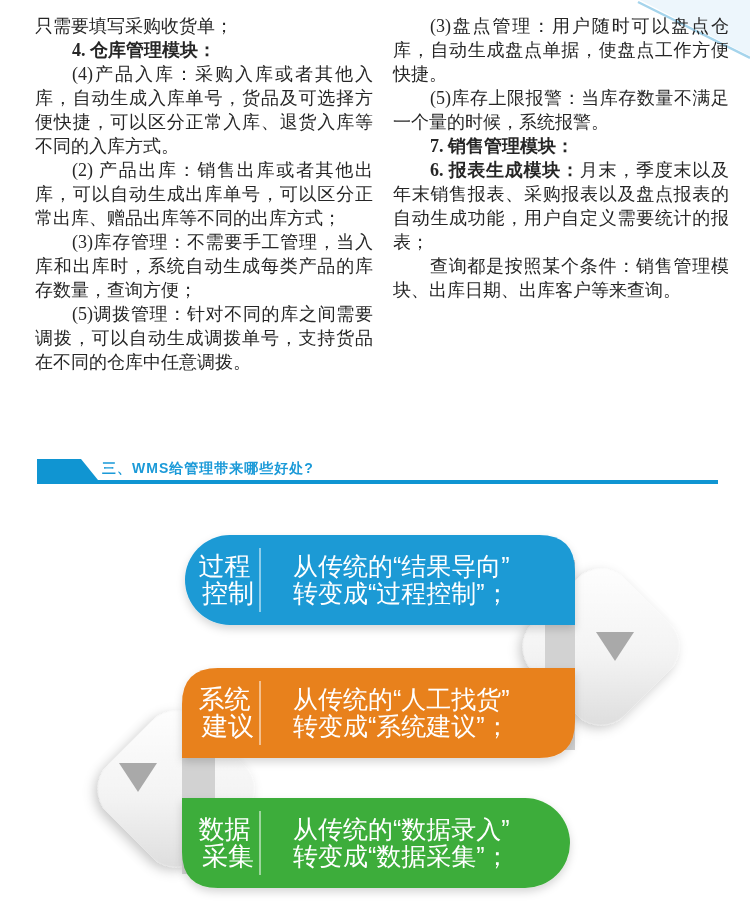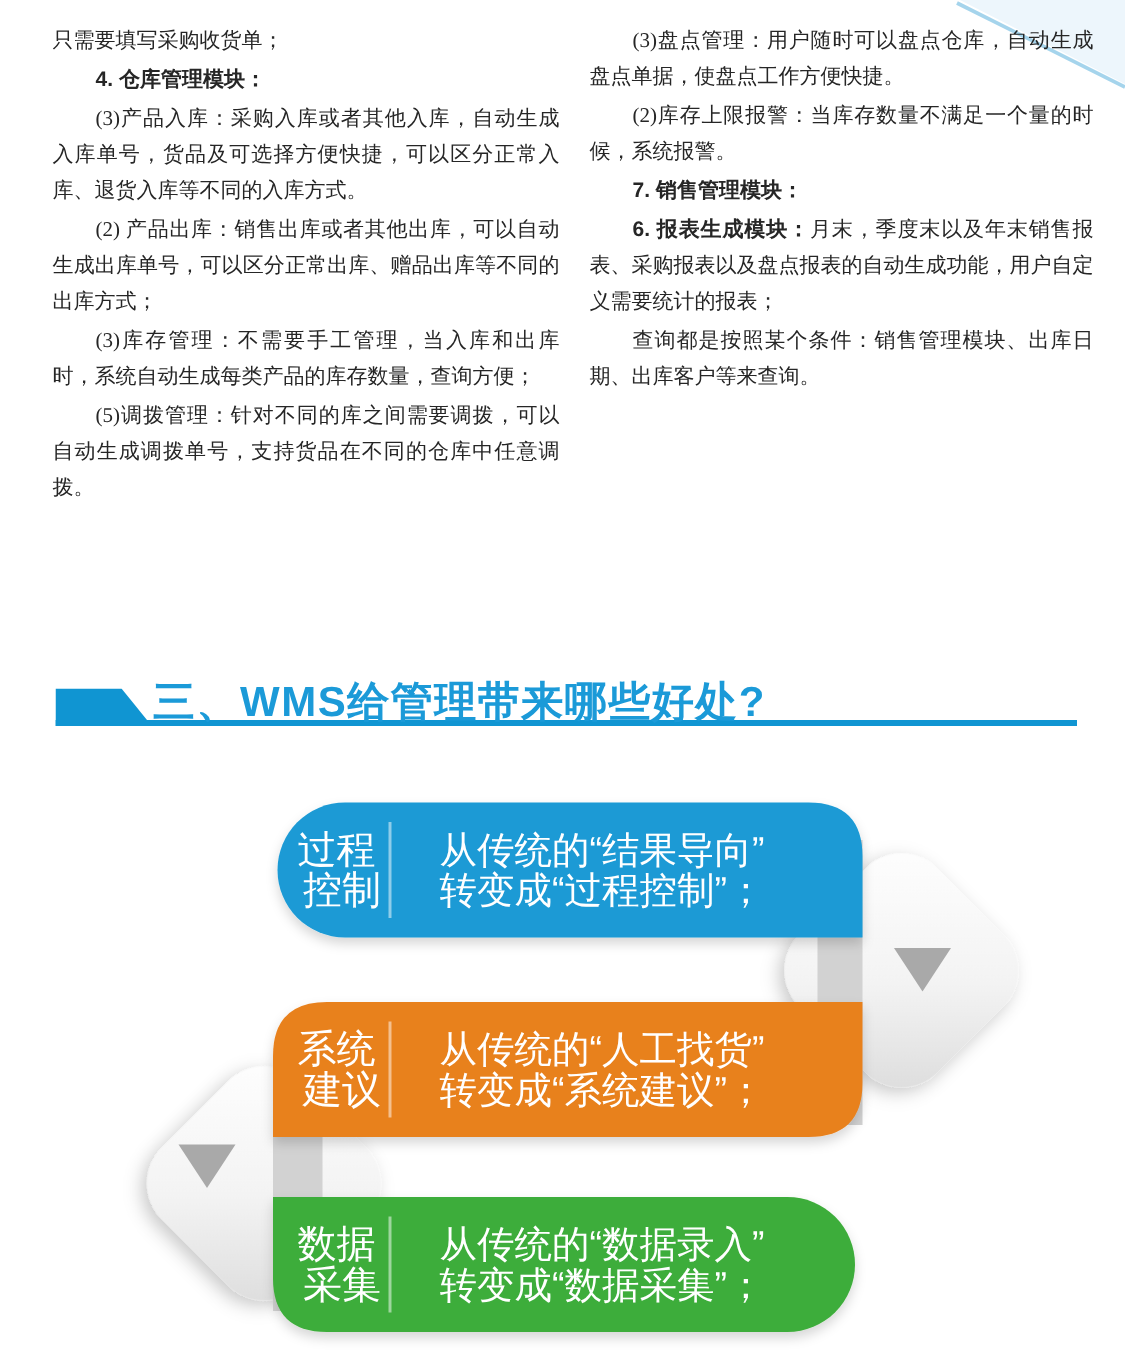--- a/index.html
+++ b/index.html
@@ -9,39 +9,39 @@
     background:#ffffff;
     overflow:hidden;
     font-family:"Liberation Serif", serif;
     color:#262626;
   }
   
   .corner-decor{position:absolute;top:0;right:0;}
   
   .col{
     position:absolute;top:14px;width:338px;
-    font-size:14px;line-height:24px;
+    font-size:18px;line-height:24px;
     text-align:justify;text-justify:inter-ideograph;
     color:#262626;
   }
   .col-left{left:35px;}
   .col-right{left:393px;width:336px;}
   .para{margin:0;text-indent:2.05em;}
   .para.flush{text-indent:0;}
-  .lead{font-weight:bold;font-family:Liberation Sans, sans-serif;}
+  .lead{font-weight:bold;font-family:Liberation Serif, serif;}
   
   .section-header{
     position:absolute;left:37px;top:458px;width:681px;height:22px;
     border-bottom:4px solid #1095d2;
   }
   .section-accent{position:absolute;left:0;bottom:0;display:block;}
   .section-title{
     position:absolute;left:65px;bottom:1px;margin:0;
     font-family:"Liberation Sans",sans-serif;
-    font-size:28px;font-weight:bold;line-height:22px;
+    font-size:14px;font-weight:bold;line-height:22px;
     color:#1b9ad8;letter-spacing:1px;white-space:nowrap;
   }
   
   .diagram{position:absolute;left:0;top:514px;}
   .diagram text{
     font-family:"Liberation Sans",sans-serif;
     fill:#ffffff;
   }
   .banner-label{font-size:26px;text-anchor:middle;}
   .banner-text{font-size:25px;}
@@ -52,29 +52,29 @@
 <div class="page">
 
   <svg class="corner-decor" width="124" height="62" viewBox="0 0 124 62">
     <polygon points="14,0 124,0 124,56" fill="#edf6fc"></polygon>
     <path d="M12,2 L124,58" stroke="#a5d4ec" stroke-width="2.5" fill="none"></path>
   </svg>
 
   <div class="col col-left">
     <p class="para flush"><b class="lead"></b><span>只需要填写采购收货单；</span></p>
     <p class="para"><b class="lead">4. 仓库管理模块：</b><span></span></p>
-    <p class="para"><b class="lead"></b><span>(3)产品入库：采购入库或者其他入库，自动生成入库单号，货品及可选择方便快捷，可以区分正常入库、退货入库等不同的入库方式。</span></p>
+    <p class="para"><b class="lead"></b><span>(4)产品入库：采购入库或者其他入库，自动生成入库单号，货品及可选择方便快捷，可以区分正常入库、退货入库等不同的入库方式。</span></p>
     <p class="para"><b class="lead"></b><span>(2) 产品出库：销售出库或者其他出库，可以自动生成出库单号，可以区分正常出库、赠品出库等不同的出库方式；</span></p>
     <p class="para"><b class="lead"></b><span>(3)库存管理：不需要手工管理，当入库和出库时，系统自动生成每类产品的库存数量，查询方便；</span></p>
     <p class="para"><b class="lead"></b><span>(5)调拨管理：针对不同的库之间需要调拨，可以自动生成调拨单号，支持货品在不同的仓库中任意调拨。</span></p>
   </div>
 
   <div class="col col-right">
     <p class="para"><b class="lead"></b><span>(3)盘点管理：用户随时可以盘点仓库，自动生成盘点单据，使盘点工作方便快捷。</span></p>
-    <p class="para"><b class="lead"></b><span>(2)库存上限报警：当库存数量不满足一个量的时候，系统报警。</span></p>
+    <p class="para"><b class="lead"></b><span>(5)库存上限报警：当库存数量不满足一个量的时候，系统报警。</span></p>
     <p class="para"><b class="lead">7. 销售管理模块：</b><span></span></p>
     <p class="para"><b class="lead">6. 报表生成模块：</b><span>月末，季度末以及年末销售报表、采购报表以及盘点报表的自动生成功能，用户自定义需要统计的报表；</span></p>
     <p class="para"><b class="lead"></b><span>查询都是按照某个条件：销售管理模块、出库日期、出库客户等来查询。</span></p>
   </div>
 
   <div class="section-header">
     <svg class="section-accent" width="62" height="21" viewBox="0 0 62 21">
       <polygon points="0,0 44,0 61,21 0,21" fill="#1095d2"></polygon>
     </svg>
     <h2 class="section-title">三、WMS给管理带来哪些好处?</h2>

